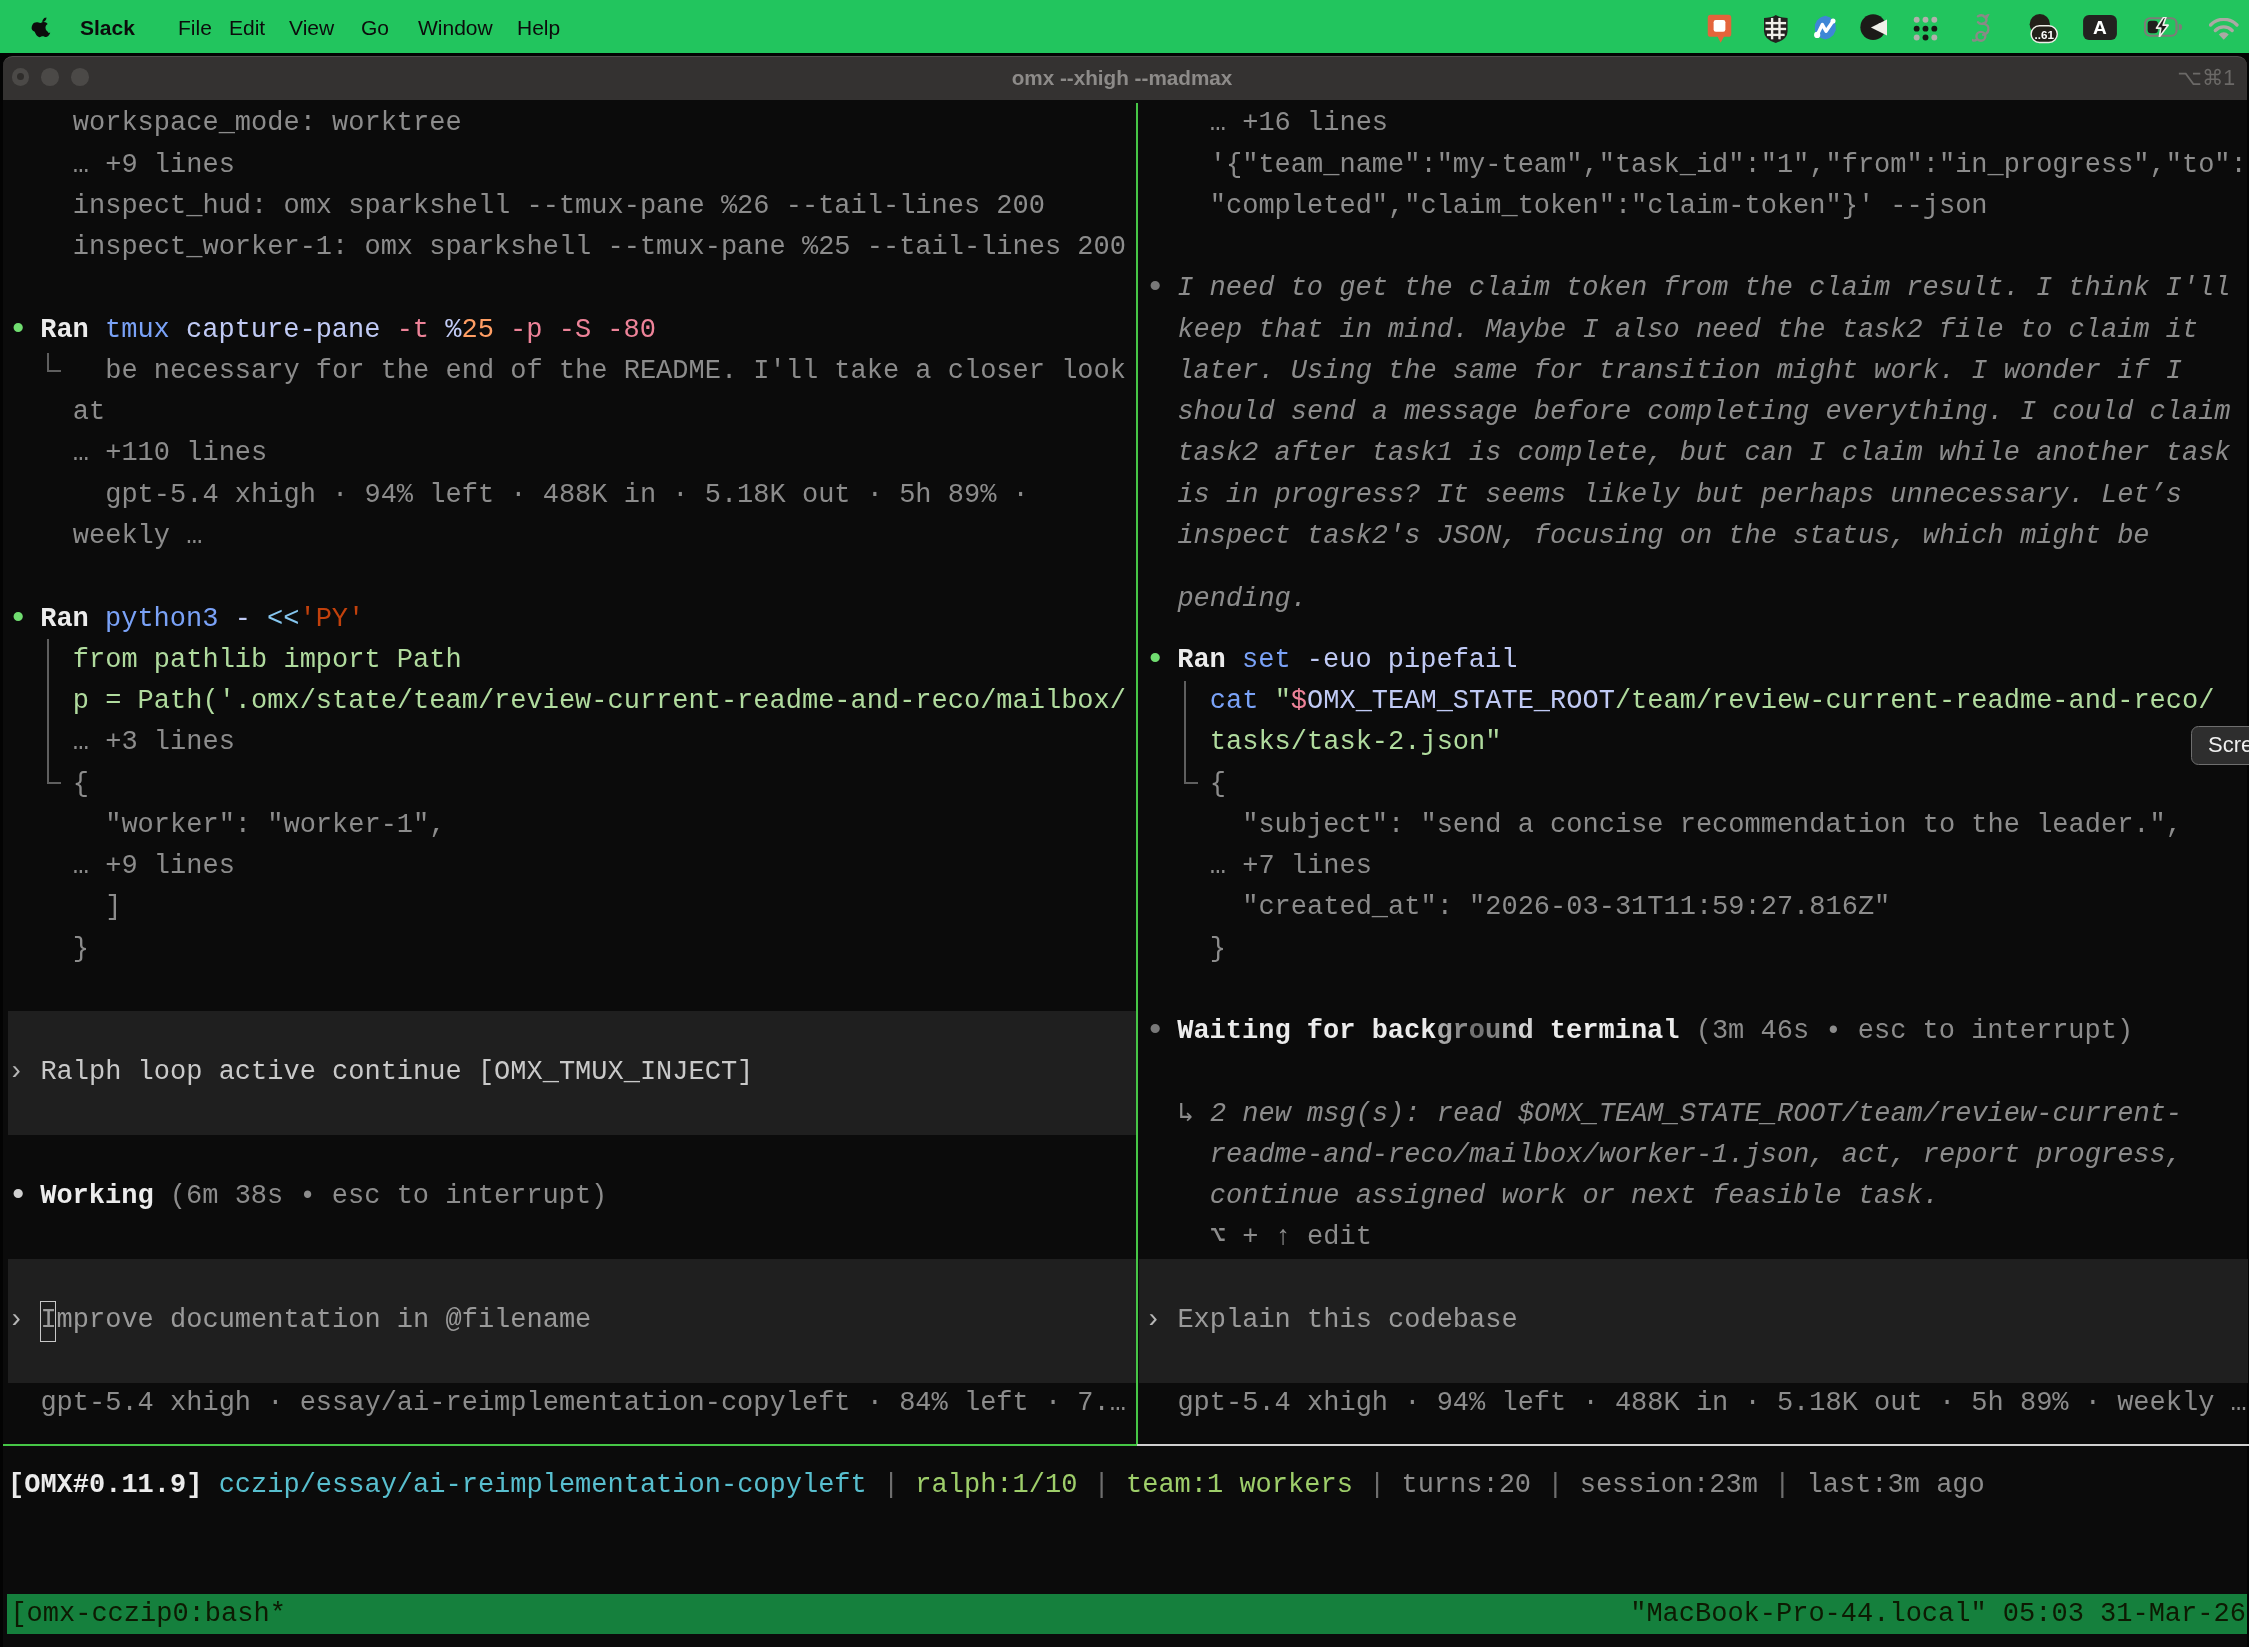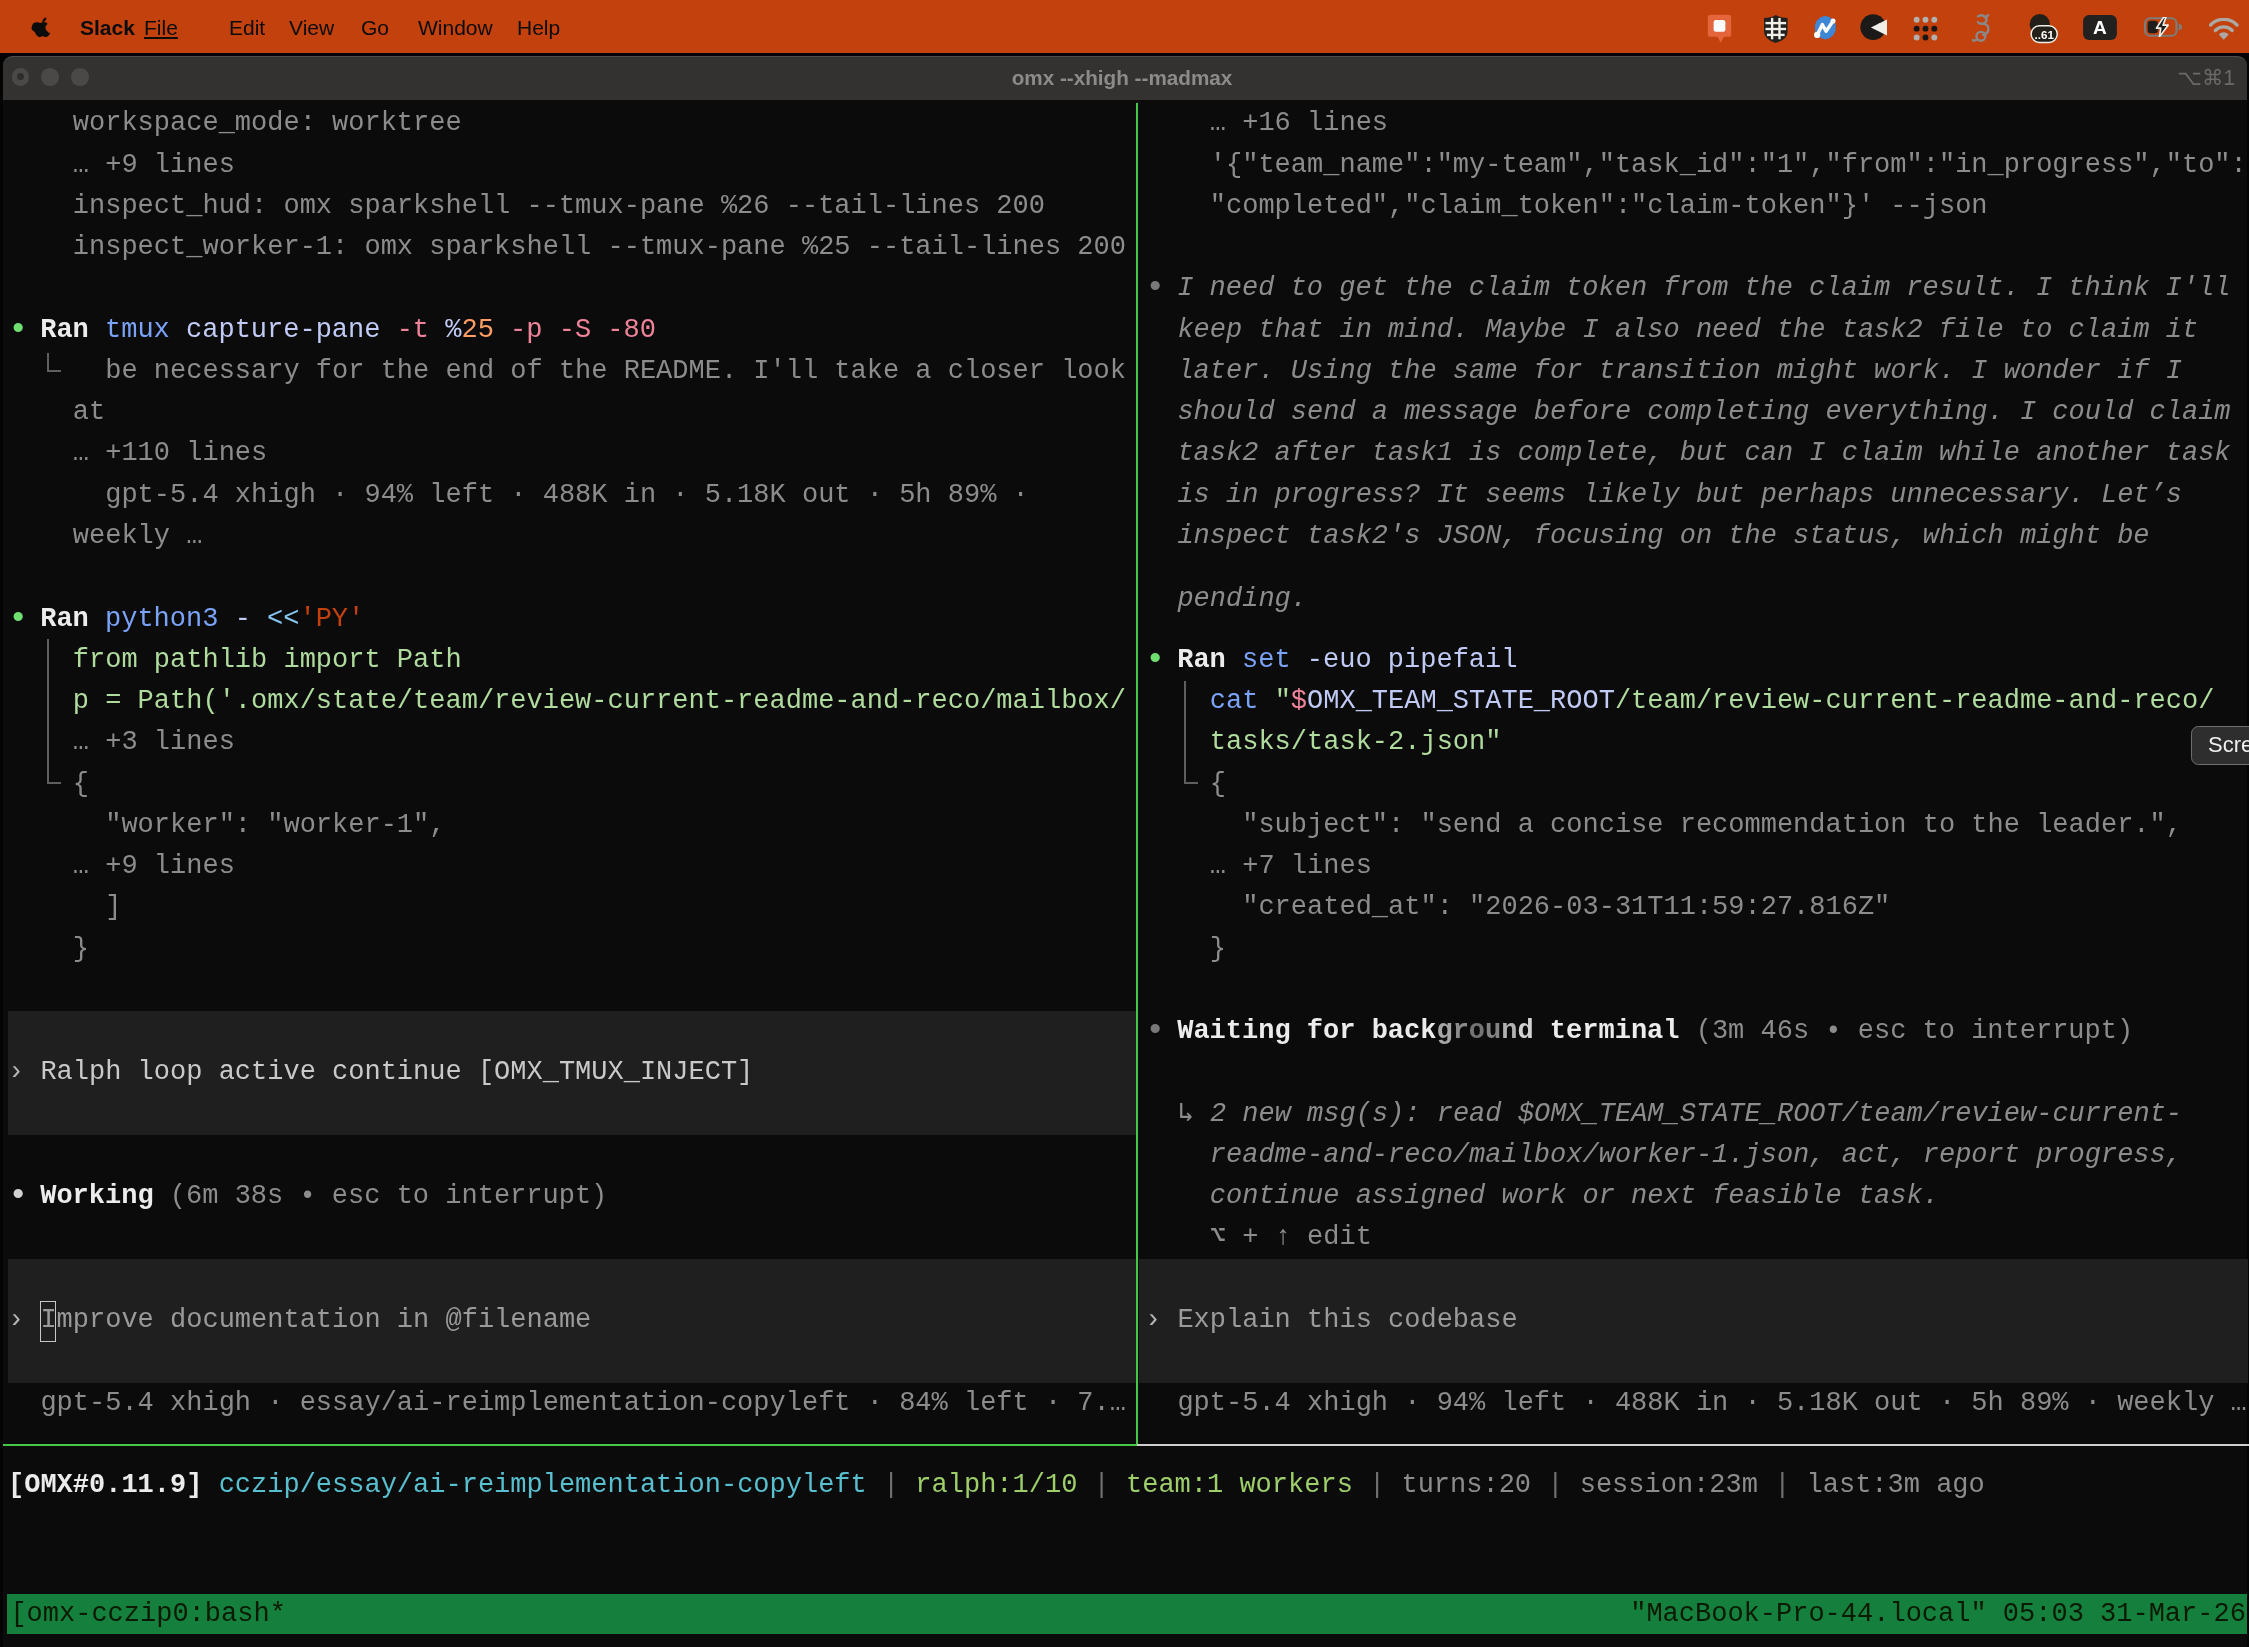--- a/index.html
+++ b/index.html
@@ -1,18 +1,18 @@
 <!DOCTYPE html>
 <html style="font-size:11.8px"><head>
 <meta charset="utf-8">
 <style>
   * { margin:0; padding:0; box-sizing:border-box; }
   html,body { width:2250px; height:1648px; background:#030303; overflow:hidden; }
   body { position:relative; font-family:"Liberation Mono",monospace; -webkit-font-smoothing:antialiased; }
-  #menubar { position:absolute; left:0; top:0; width:2250px; height:53px; background:#c2410c; }
+  #menubar { position:absolute; left:0; top:0; width:2250px; height:53px; background:#22c55e; }
   .mi { position:absolute; top:0; height:53px; line-height:55px; font-family:"Liberation Sans",sans-serif; font-size:21px; color:#0c0c0c; }
   #win { position:absolute; left:3px; top:56px; width:2244px; height:1591px; background:#0b0b0b; border-radius:9.6px 9.6px 0 0; }
   .tl { position:absolute; top:68px; width:17.7px; height:17.7px; border-radius:50%; background:#4b4947; }
   #title { position:absolute; top:56px; left:0; width:2244px; height:44px; line-height:44px; text-align:center; font-family:"Liberation Sans",sans-serif; font-weight:bold; font-size:20.7px; color:#8d8b89; }
   #wkey { position:absolute; top:56px; right:14.8px; height:44px; line-height:44px; font-family:"Liberation Sans",sans-serif; font-size:21.4px; color:#6b6967; }
   .r { position:absolute; height:41px; line-height:41px; font-size:27px; white-space:pre; color:#8c8c8c; }
   .l { left:8px; }
   .rt { left:1145px; }
   .w  { color:#ececec; }
   .bl { color:#7aa2f7; }
@@ -54,21 +54,21 @@
   <div class="tl" style="left:71px;"></div>
   <div style="position:absolute;left:17px;top:73px;width:7.4px;height:7.4px;border-radius:50%;background:#2f2d2b;"></div>
   <div id="title">omx --xhigh --madmax</div>
   <div id="wkey">⌥⌘1</div>
 </div>
 <div id="menubar">
   <svg class="icon" style="left:31px;top:14.8px;" width="20.7" height="25" viewBox="0 0 170 190">
     <path fill="#0c0c0c" d="M150.4 130.3c-2.5 5.7-5.4 10.9-8.7 15.7-4.6 6.5-8.3 11-11.2 13.6-4.5 4.1-9.3 6.2-14.4 6.4-3.7 0-8.1-1.1-13.3-3.2-5.2-2.1-10-3.2-14.3-3.2-4.6 0-9.5 1.1-14.7 3.2-5.3 2.1-9.5 3.2-12.7 3.3-4.9 0.2-9.8-2-14.7-6.5-3.1-2.7-7-7.4-11.7-14-5-7.1-9.2-15.3-12.4-24.7C-1.2 111-2.9 101.2-2.9 91.7c0-10.9 2.3-20.2 7-28.1 3.7-6.3 8.6-11.3 14.8-14.9 6.1-3.7 12.8-5.5 19.9-5.6 3.9 0 9 1.2 15.4 3.6 6.4 2.4 10.4 3.6 12.2 3.6 1.3 0 5.9-1.4 13.6-4.2 7.3-2.6 13.4-3.7 18.4-3.3 13.6 1.1 23.9 6.5 30.7 16.2-12.2 7.4-18.2 17.7-18.1 31 0.1 10.3 3.9 18.9 11.2 25.8 3.3 3.2 7.1 5.6 11.2 7.4-0.9 2.6-1.9 5.1-2.9 7.5zM119.1 7.2c0 8.1-3 15.7-8.9 22.7-7.1 8.3-15.7 13.1-25.1 12.4-0.1-1-0.2-2-0.2-3.1 0-7.8 3.4-16.1 9.4-22.9 3-3.4 6.8-6.3 11.4-8.6 4.6-2.3 9-3.5 13.1-3.7 0.1 1.1 0.2 2.2 0.2 3.2z" transform="translate(8,8)"></path>
   </svg>
   <span class="mi" style="left:80px;font-weight:bold;">Slack</span>
-  <span class="mi" style="left:144px;text-decoration:underline;">File</span>
+  <span class="mi" style="left:178px;">File</span>
   <span class="mi" style="left:229px;">Edit</span>
   <span class="mi" style="left:289px;">View</span>
   <span class="mi" style="left:361px;">Go</span>
   <span class="mi" style="left:418px;">Window</span>
   <span class="mi" style="left:517px;">Help</span>
   <svg class="icon" style="left:1707px;top:14px;" width="25" height="31" viewBox="0 0 34 42">
     <path fill="#e4643b" d="M4 0h24a4 4 0 0 1 4 4v22a4 4 0 0 1-4 4H22l-4.5 8-4-8H4a4 4 0 0 1-4-4V4a4 4 0 0 1 4-4z" transform="translate(1,1)"></path>
     <rect x="9" y="8" width="16" height="16" rx="3" fill="#ffffff"></rect>
   </svg>
   <svg class="icon" style="left:1764px;top:14.8px;" width="23.6" height="28" viewBox="0 0 32 38">

